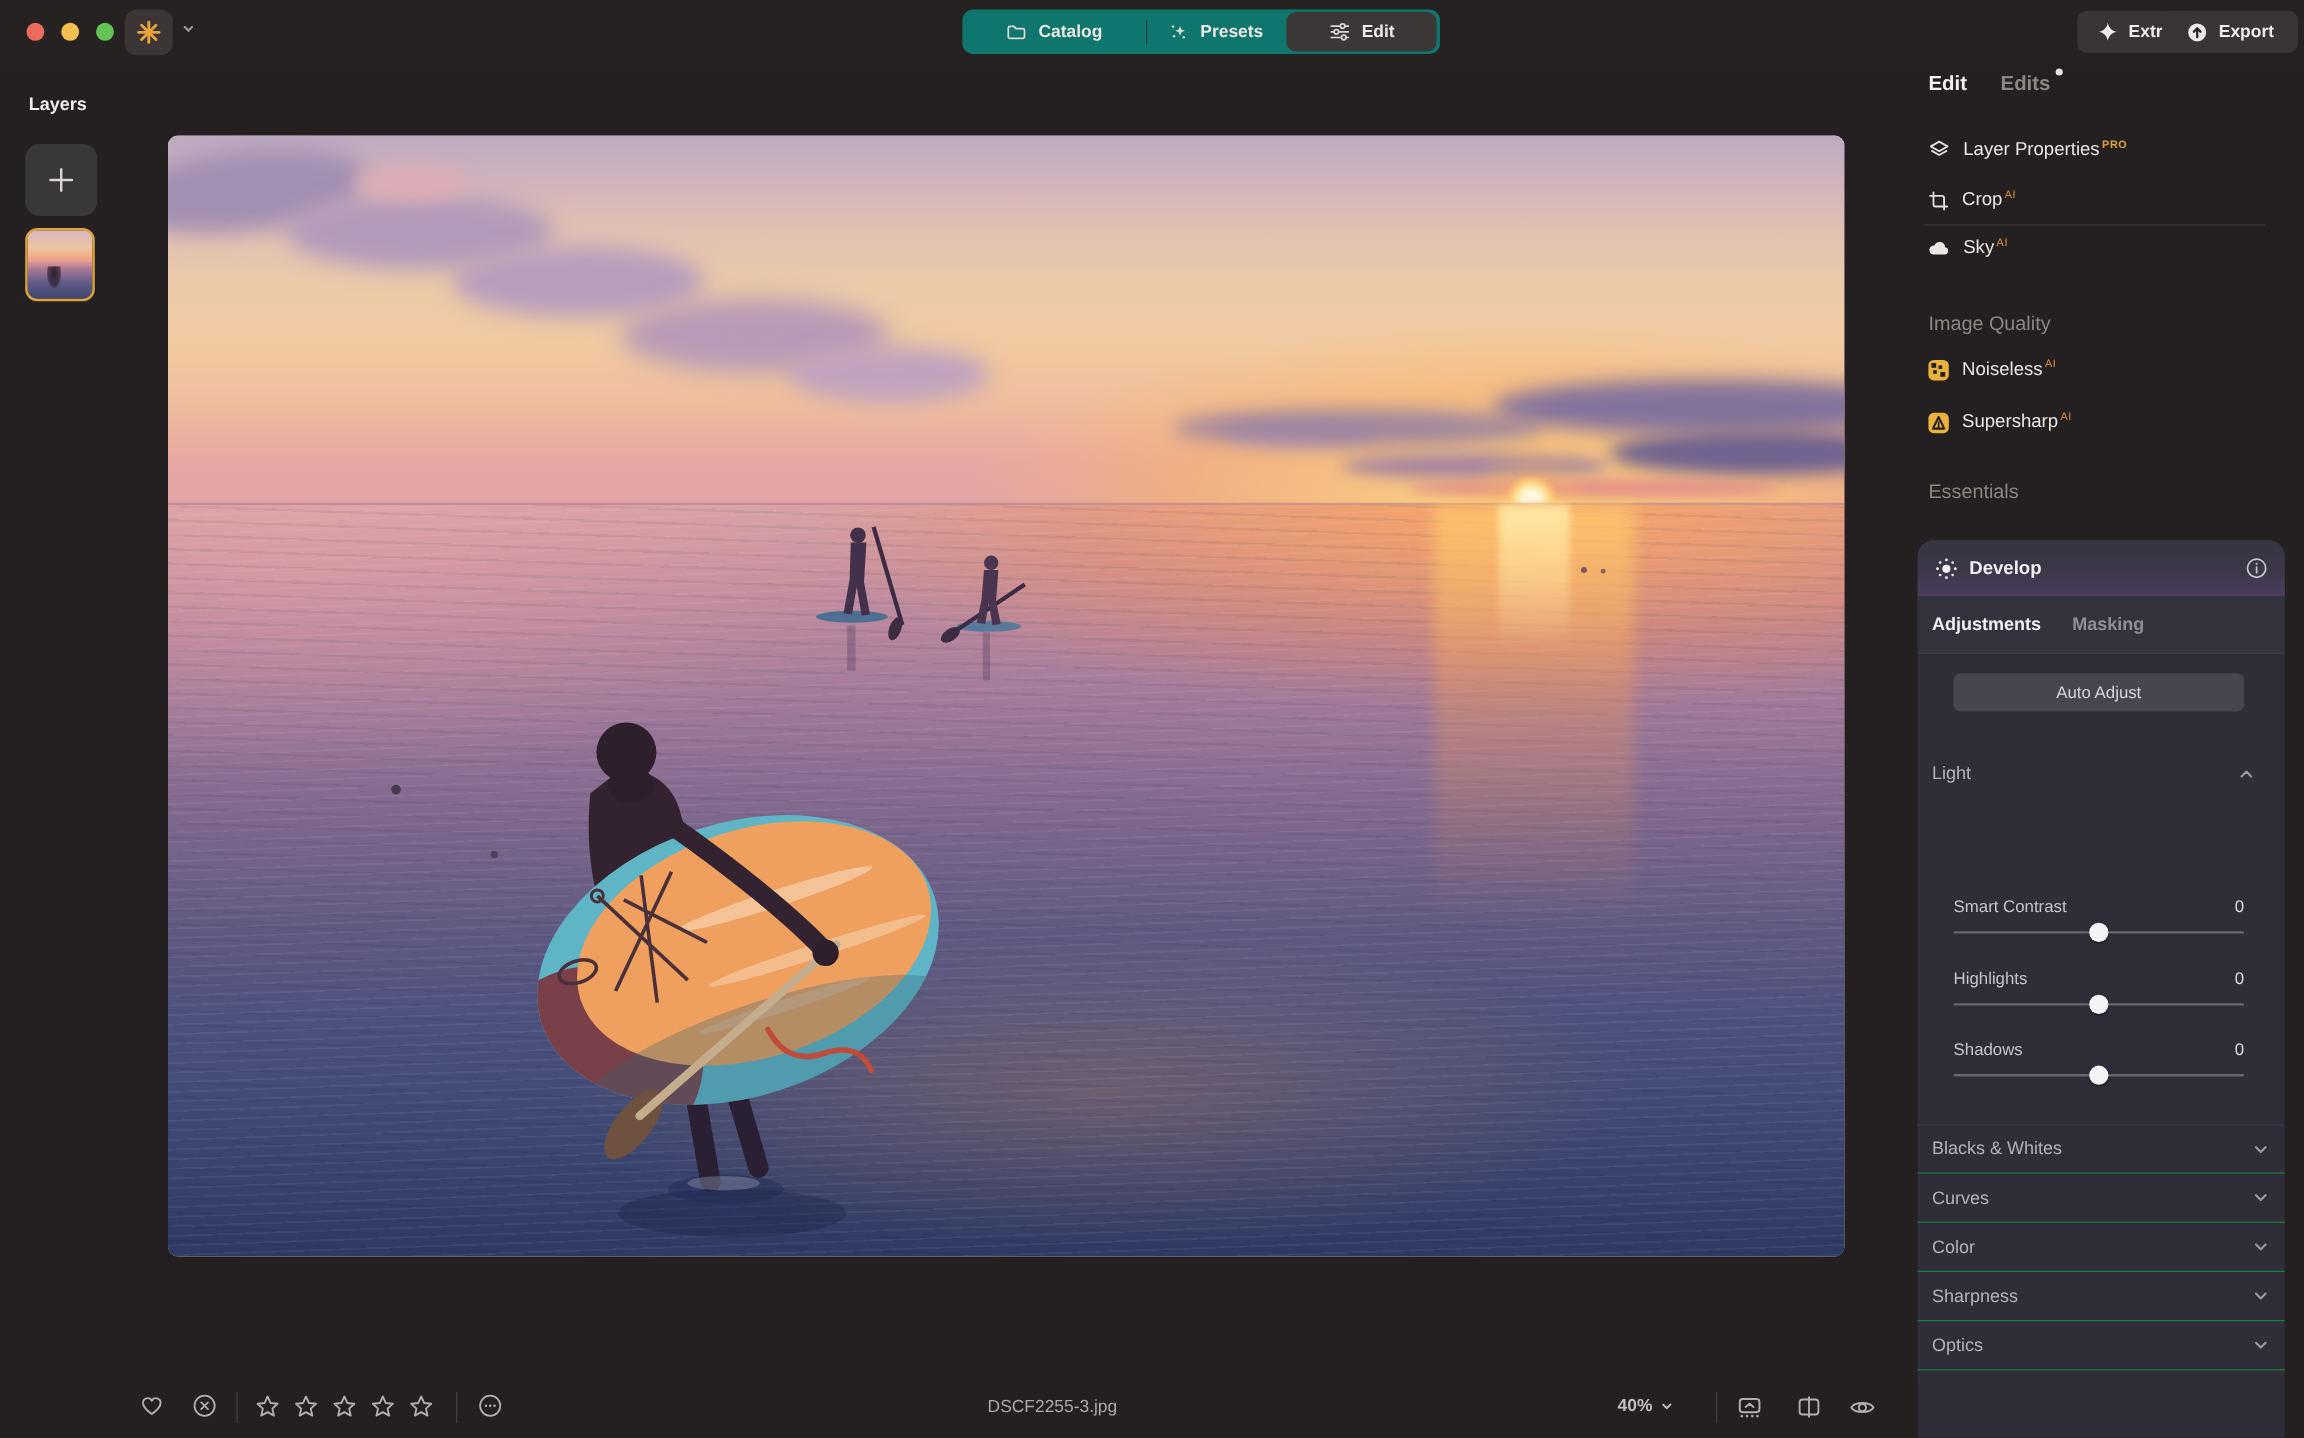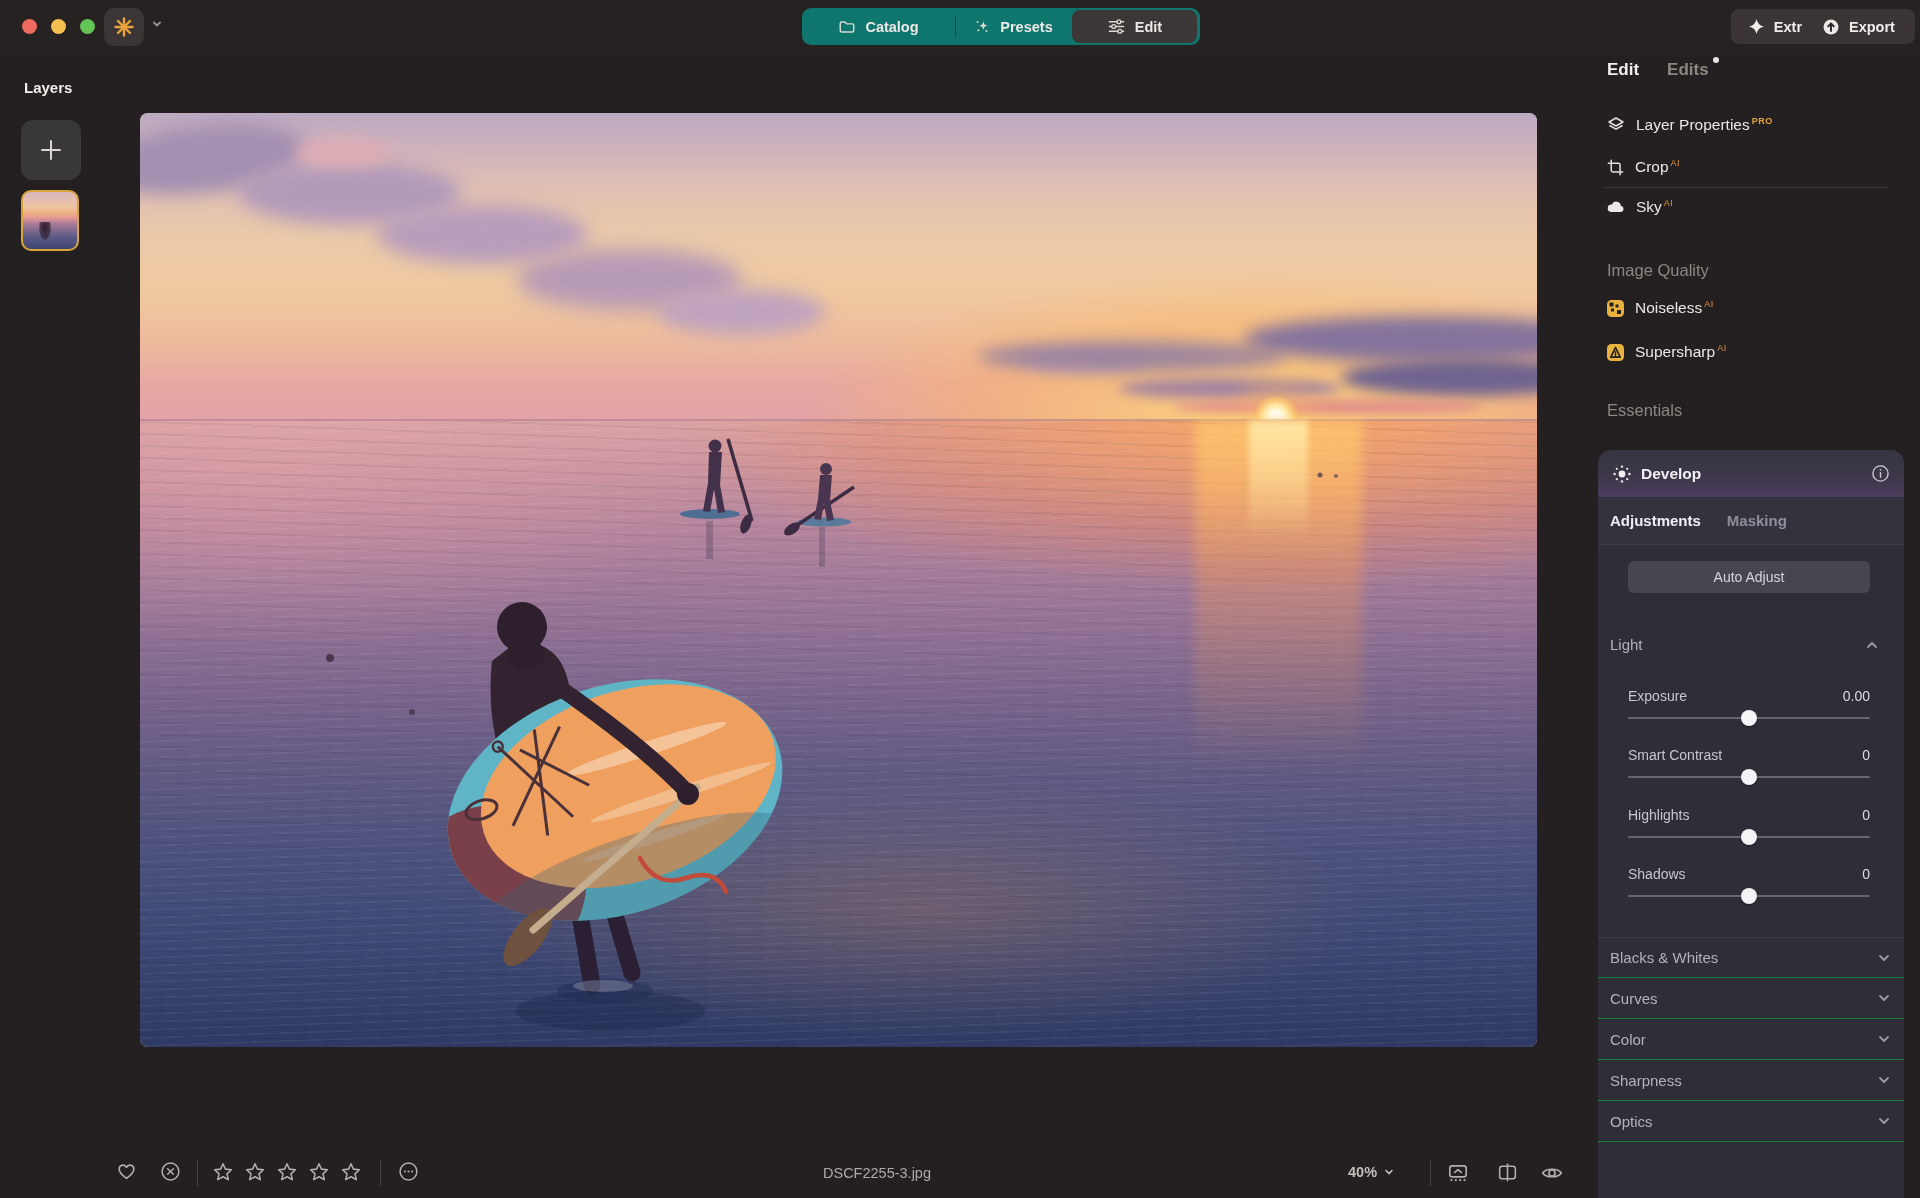--- a/index.html
+++ b/index.html
@@ -411,29 +411,20 @@
 
     <div class="sect-header light-header">
       <span>Light</span>
       <span class="chev">
         <svg width="16" height="16" viewBox="0 0 16 16" fill="none" stroke="currentColor" stroke-width="1.8" stroke-linecap="round" stroke-linejoin="round">
             <polyline points="4,10 8,6 12,10"></polyline>
           </svg>
       </span>
     </div>
 
-    <div class="slider-group" style="top:238px">
-      <div class="sg-row">
-        <span>Exposure</span>
-        <span class="sg-val">0.00</span>
-      </div>
-      <div class="sg-track">
-          <div class="sg-thumb"></div>
-        </div>
-    </div>
     <div class="slider-group" style="top:297px">
       <div class="sg-row">
         <span>Smart Contrast</span>
         <span class="sg-val">0</span>
       </div>
       <div class="sg-track">
           <div class="sg-thumb"></div>
         </div>
     </div>
     <div class="slider-group" style="top:357px">

